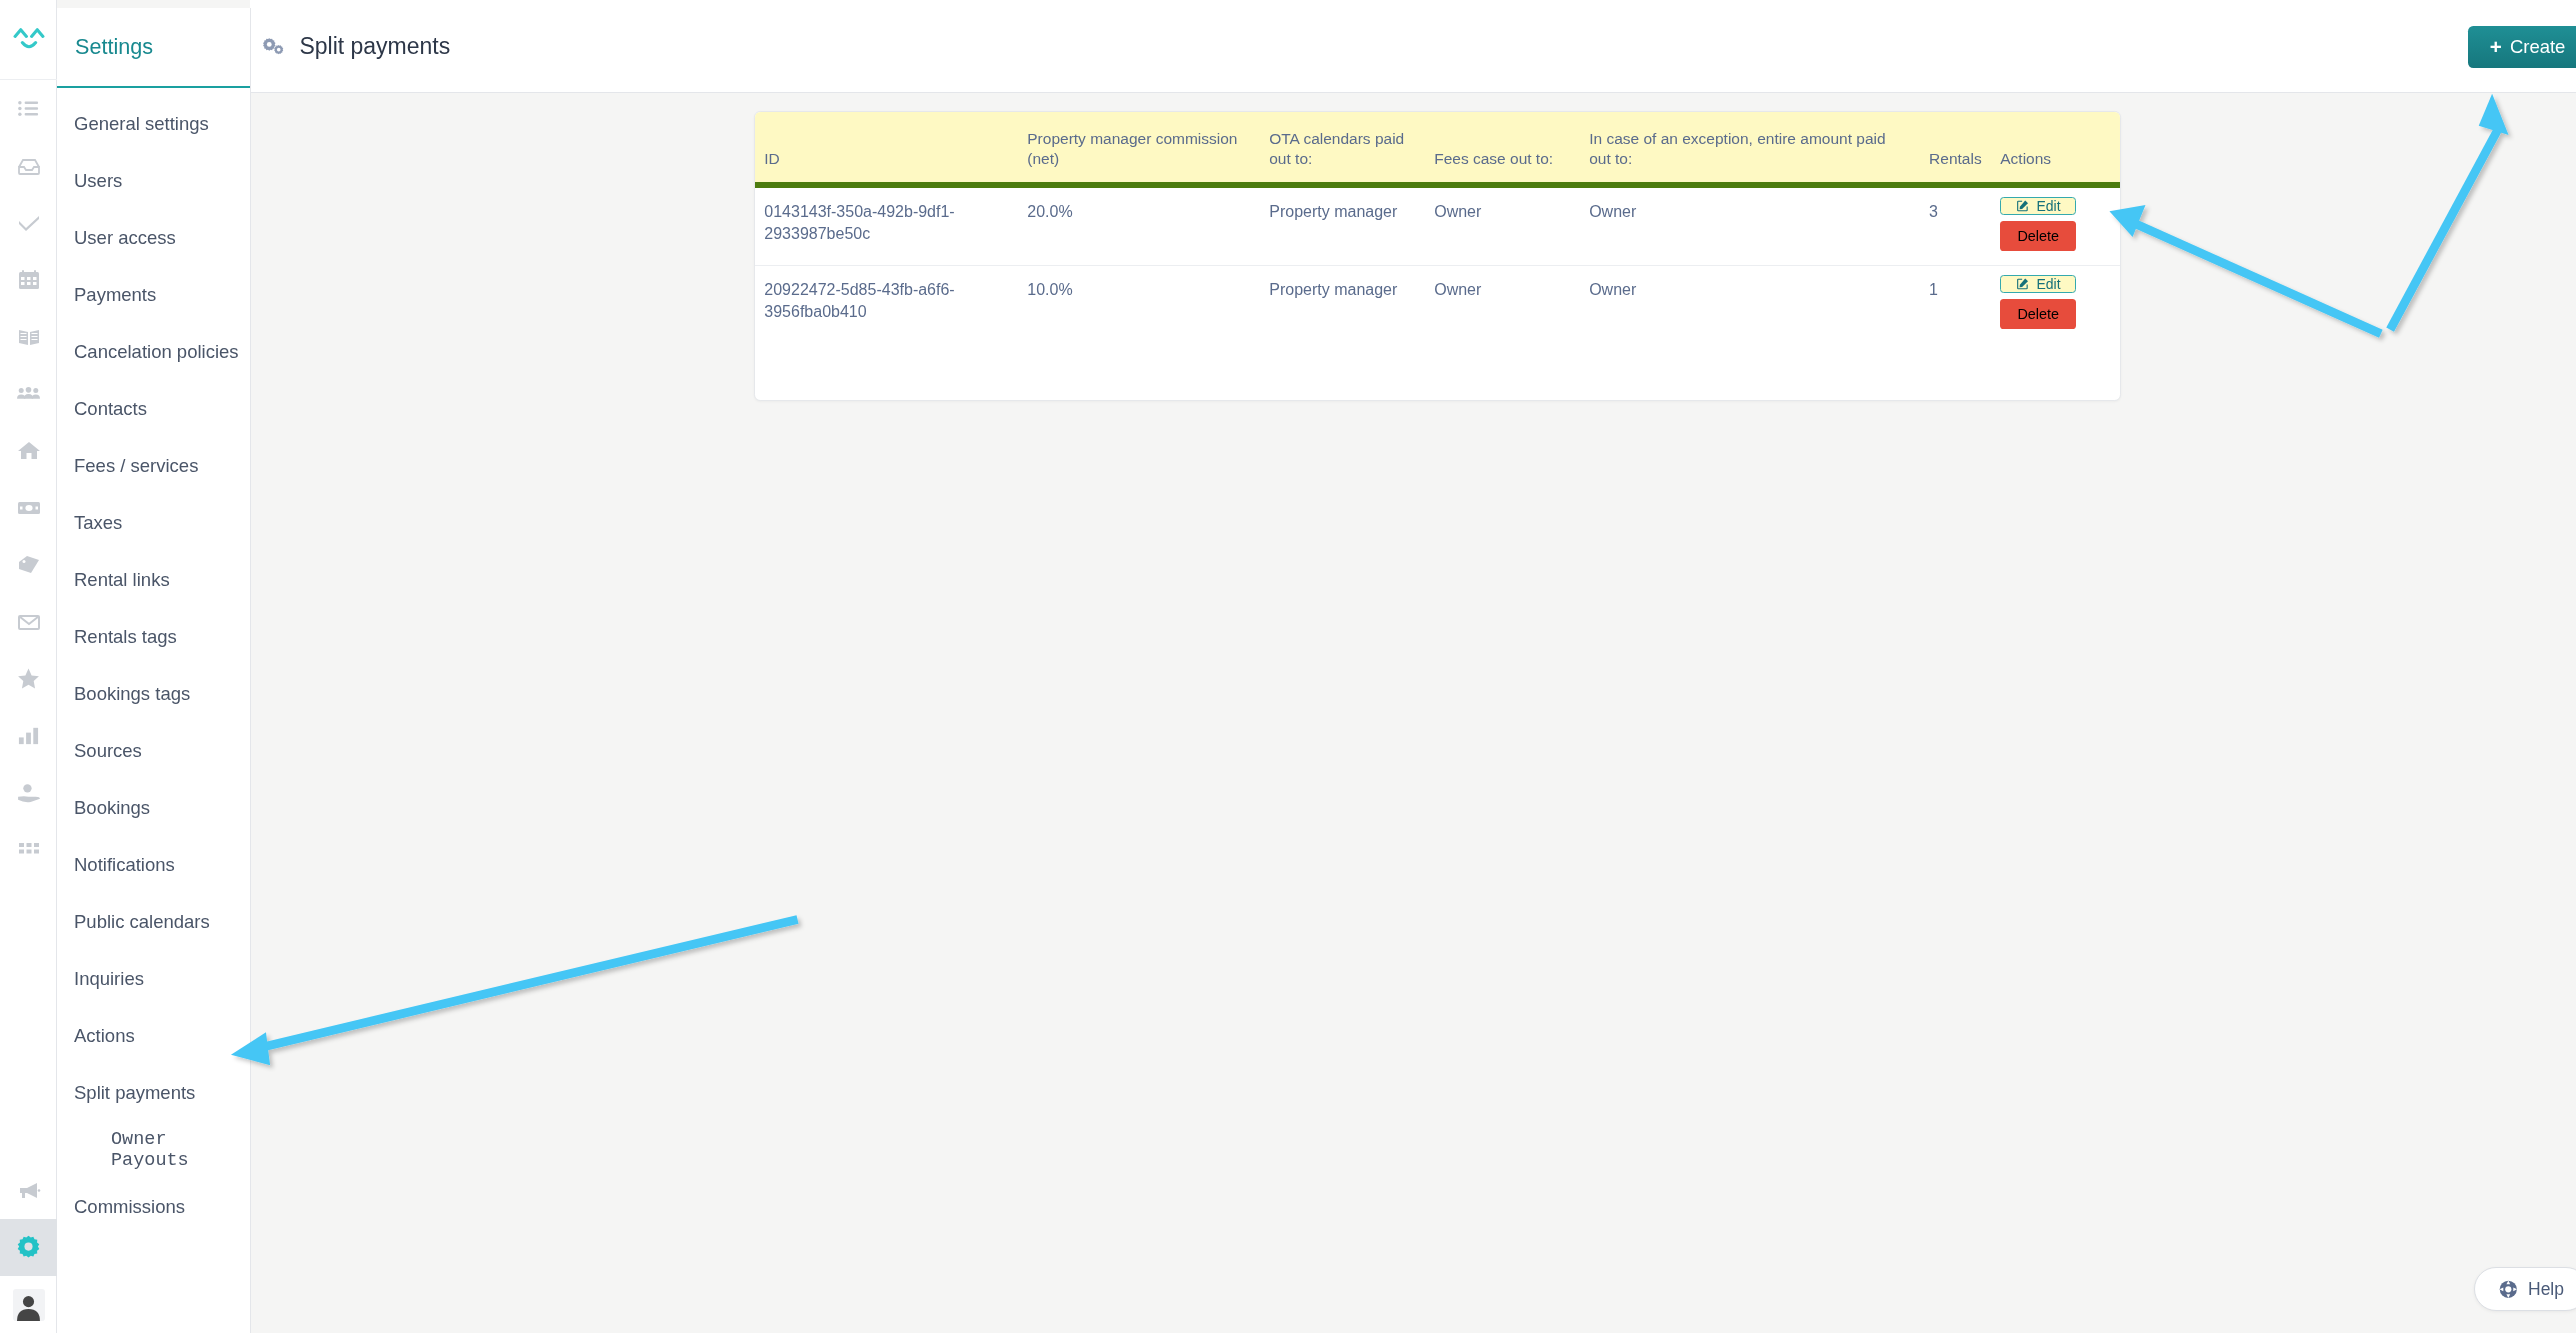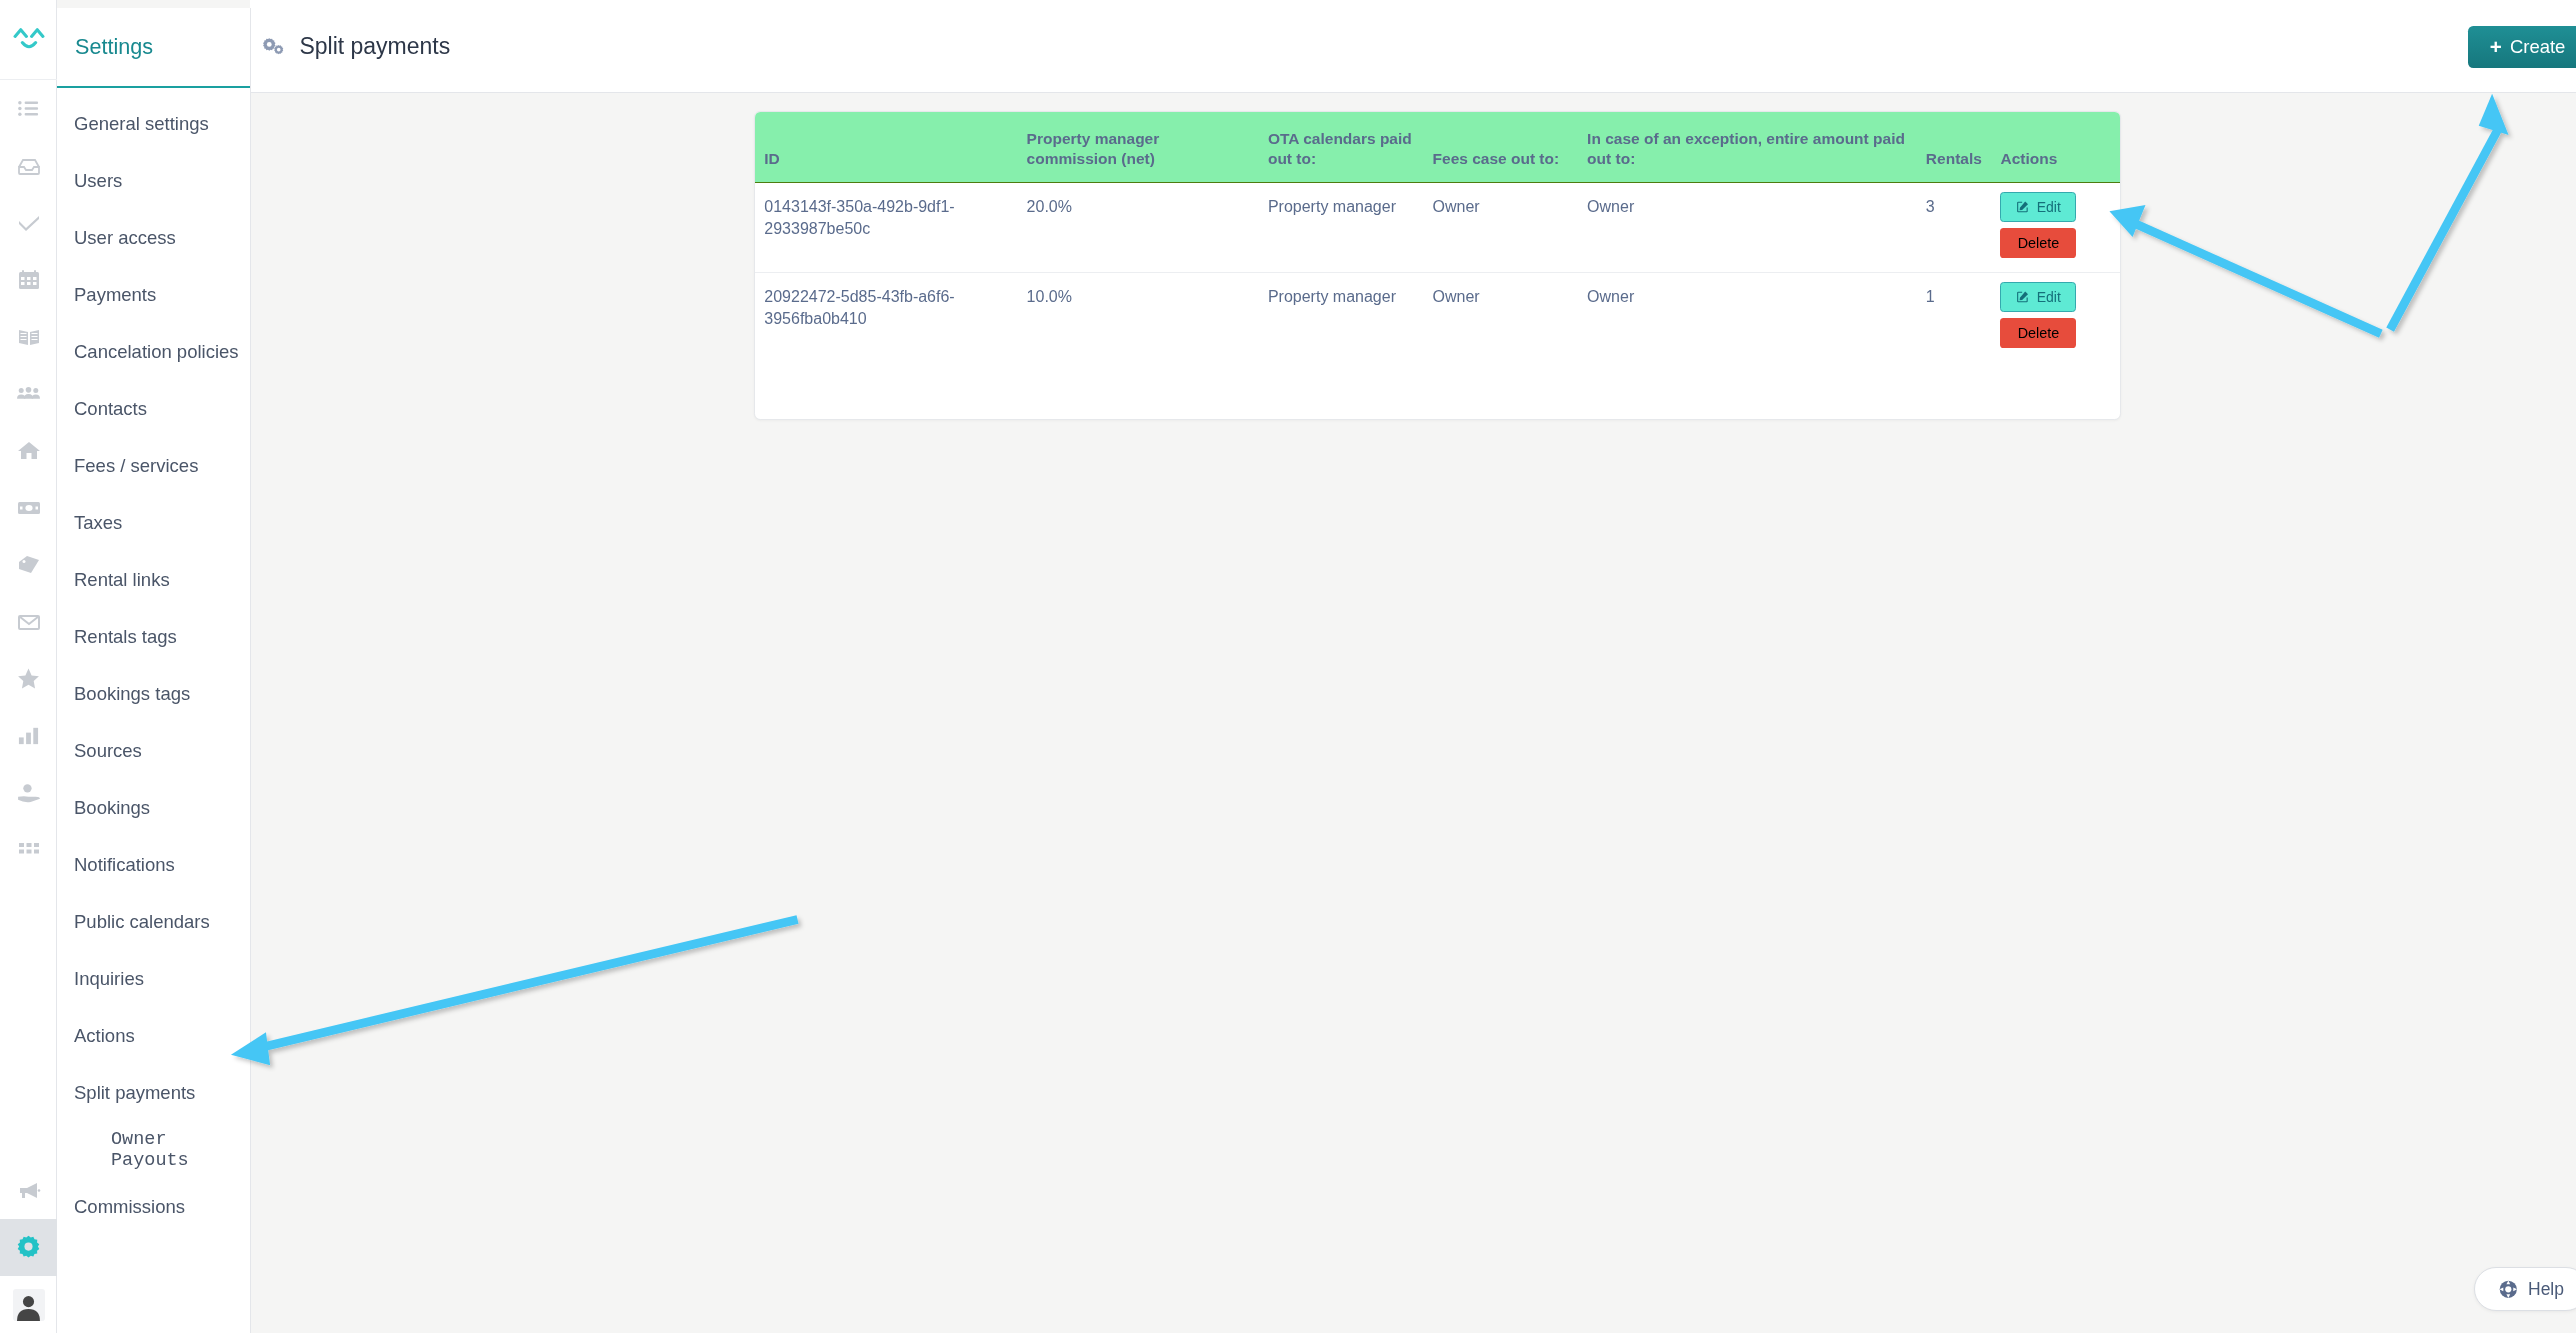--- a/index.html
+++ b/index.html
@@ -108,28 +108,28 @@
     position: absolute; left: 504px; top: 18px;
     width: 1367px;
     background: #ffffff;
     border: 0.5px solid #e6e8eb;
     border-radius: 6.2px;
     box-shadow: 0 1px 2.6px rgba(0,0,0,0.04);
     overflow: hidden;
   }
   table.grid { width: 100%; border-collapse: collapse; }
   table.grid thead th {
-    background: #86efac;
+    background: #fef9c3;
     color: #5a6b8c;
     font-size: 15.5px;
-    font-weight: bold;
+    font-weight: normal;
     text-align: left;
     vertical-align: bottom;
     padding: 16.5px 9.3px 11.3px 9.3px;
-    border-bottom: 1px solid #4d7c0f;
+    border-bottom: 6px solid #4d7c0f;
     line-height: 1.35;
   }
   table.grid tbody td {
     color: #5a6b8c;
     font-size: 16px;
     vertical-align: top;
     padding: 13.4px 9.3px 13.4px 9.3px;
     border-bottom: 0.5px solid #eceef1;
     line-height: 1.35;
     margin-left: 32px;
@@ -138,22 +138,22 @@
   .col-id { width: 263px; }
   .col-pm { width: 242px; }
   .col-ota { width: 165px; }
   .col-fees { width: 155px; }
   .col-exc { width: 340px; }
   .col-rentals { width: 70px; }
   .col-actions { width: 129px; }
   .td-actions { padding-top: 9.3px !important; }
   .btn-edit {
     display: flex; align-items: center; justify-content: center; gap: 7.2px;
-    width: 76px; height: 30px;
-    background: #5eead4;
+    width: 76px; height: 18px;
+    background: #fef9c3;
     border: 1px solid #34a9ae;
     border-radius: 3.6px;
     color: #15707a; font-size: 14px;
     cursor: pointer; margin-bottom: 6.2px;
     font-family: "Liberation Sans", sans-serif;
   }
   .btn-delete {
     display: flex; align-items: center; justify-content: center;
     width: 76px; height: 30px;
     background: #e74c3c;

